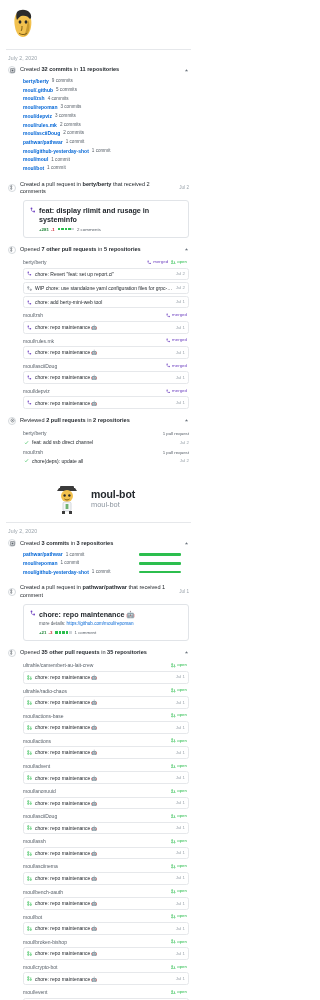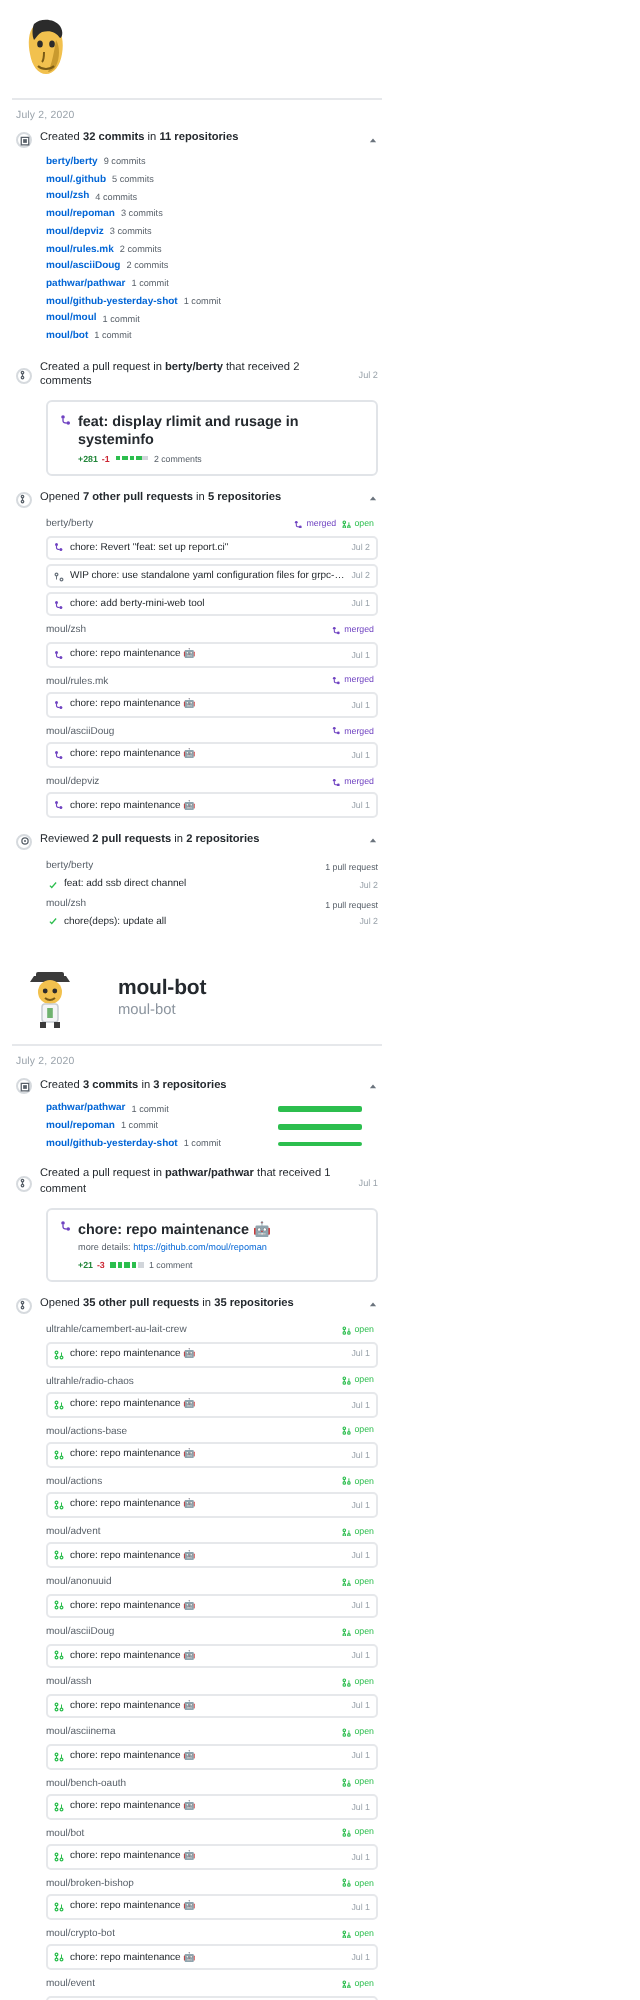--- a/index.html
+++ b/index.html
@@ -141,21 +141,21 @@
     display: flex; align-items: center; gap: 3px;
     padding: 1.6px 0 1.6px 1px;
     font-size: 5px; color: #24292e;
   }
   .rev-item .si-ico { flex: 0 0 5px; }
   .rev-item .si-ico svg { display: block; width: 5px; height: 5px; }
   .rev-item .si-text { flex: 1 1 auto; }
   .rev-item .si-date { flex: 0 0 auto; font-size: 4.4px; color: #9aa3ab; }
 
   
-  .bot-head { padding: 10px 8px 6px 8px; display: flex; align-items: center; gap: 17px; }
+  .bot-head { padding: 10px 8px 6px 8px; display: flex; align-items: center; gap: 7px; margin-left: 42px; }
   a { text-decoration: none; }
 </style>
 </head>
 <body>
 
 <div class="profile-head">
   <span class="avatar">
     <svg viewBox="0 0 34 34" xmlns="http://www.w3.org/2000/svg">
       <rect width="34" height="34" fill="#ffffff"></rect>
       <path d="M9 6 C6 9 6 15 7 20 C8 26 11 30 15 30 C19 30 22 26 23 20 C24 14 23 9 20 6 Z" fill="#f2c14e"></path>

